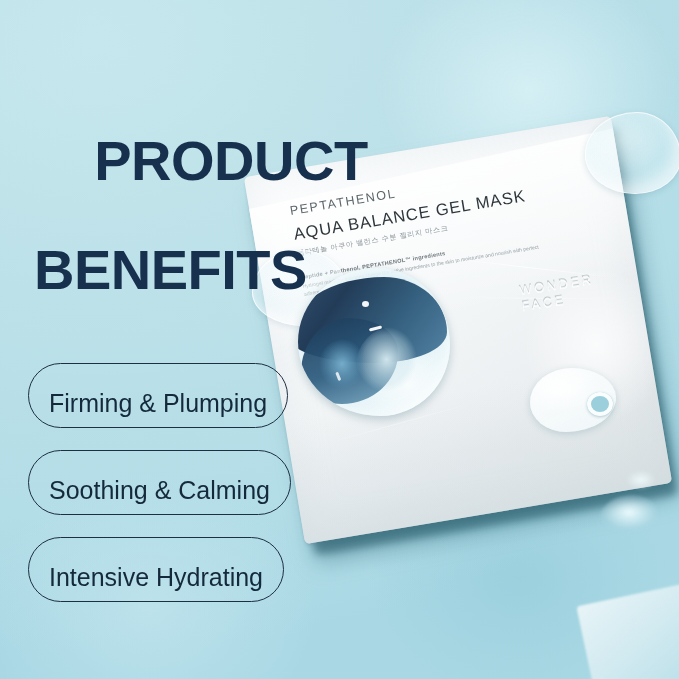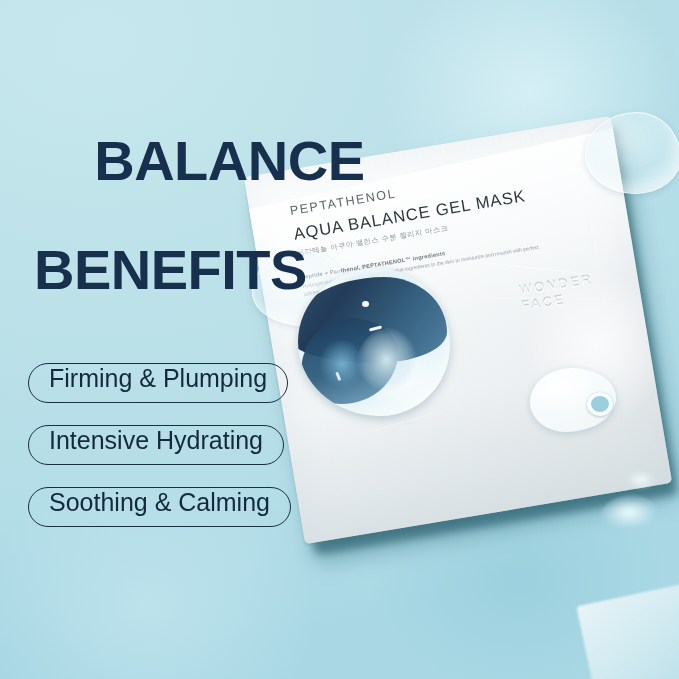--- a/index.html
+++ b/index.html
@@ -69,21 +69,21 @@
     flex-direction: column;
     gap: 22px;
     align-items: flex-start;
   }
   .pill {
     border: 1.6px solid #1d2f42;
     border-radius: 999px;
     color: #14293c;
     font-size: 25px;
     line-height: 1;
-    padding: 2px 20px 11px 20px;
+    padding: 27px 20px 11px 20px;
     background: transparent;
     white-space: nowrap;
   }
 
   
   .sachet-wrap {
     position: absolute;
     left: 0; top: 0;
     width: 679px; height: 679px;
     z-index: 20;
@@ -431,23 +431,23 @@
     <div class="swirl-a"></div>
     <div class="swirl-b"></div>
     <div class="swirl-c"></div>
     <div class="swirl-d"></div>
     <div class="spec s1"></div>
     <div class="spec s2"></div>
     <div class="spec s3"></div>
   </div>
 
   <div class="headline">
-    <span>BALANCE</span>
+    <span>PRODUCT</span>
     <span class="l2">BENEFITS</span>
   </div>
 
   <div class="pills">
     <div class="pill">Firming &amp; Plumping</div>
+    <div class="pill">Soothing &amp; Calming</div>
     <div class="pill">Intensive Hydrating</div>
-    <div class="pill">Soothing &amp; Calming</div>
   </div>
 
 </div>
 
 </body></html>

